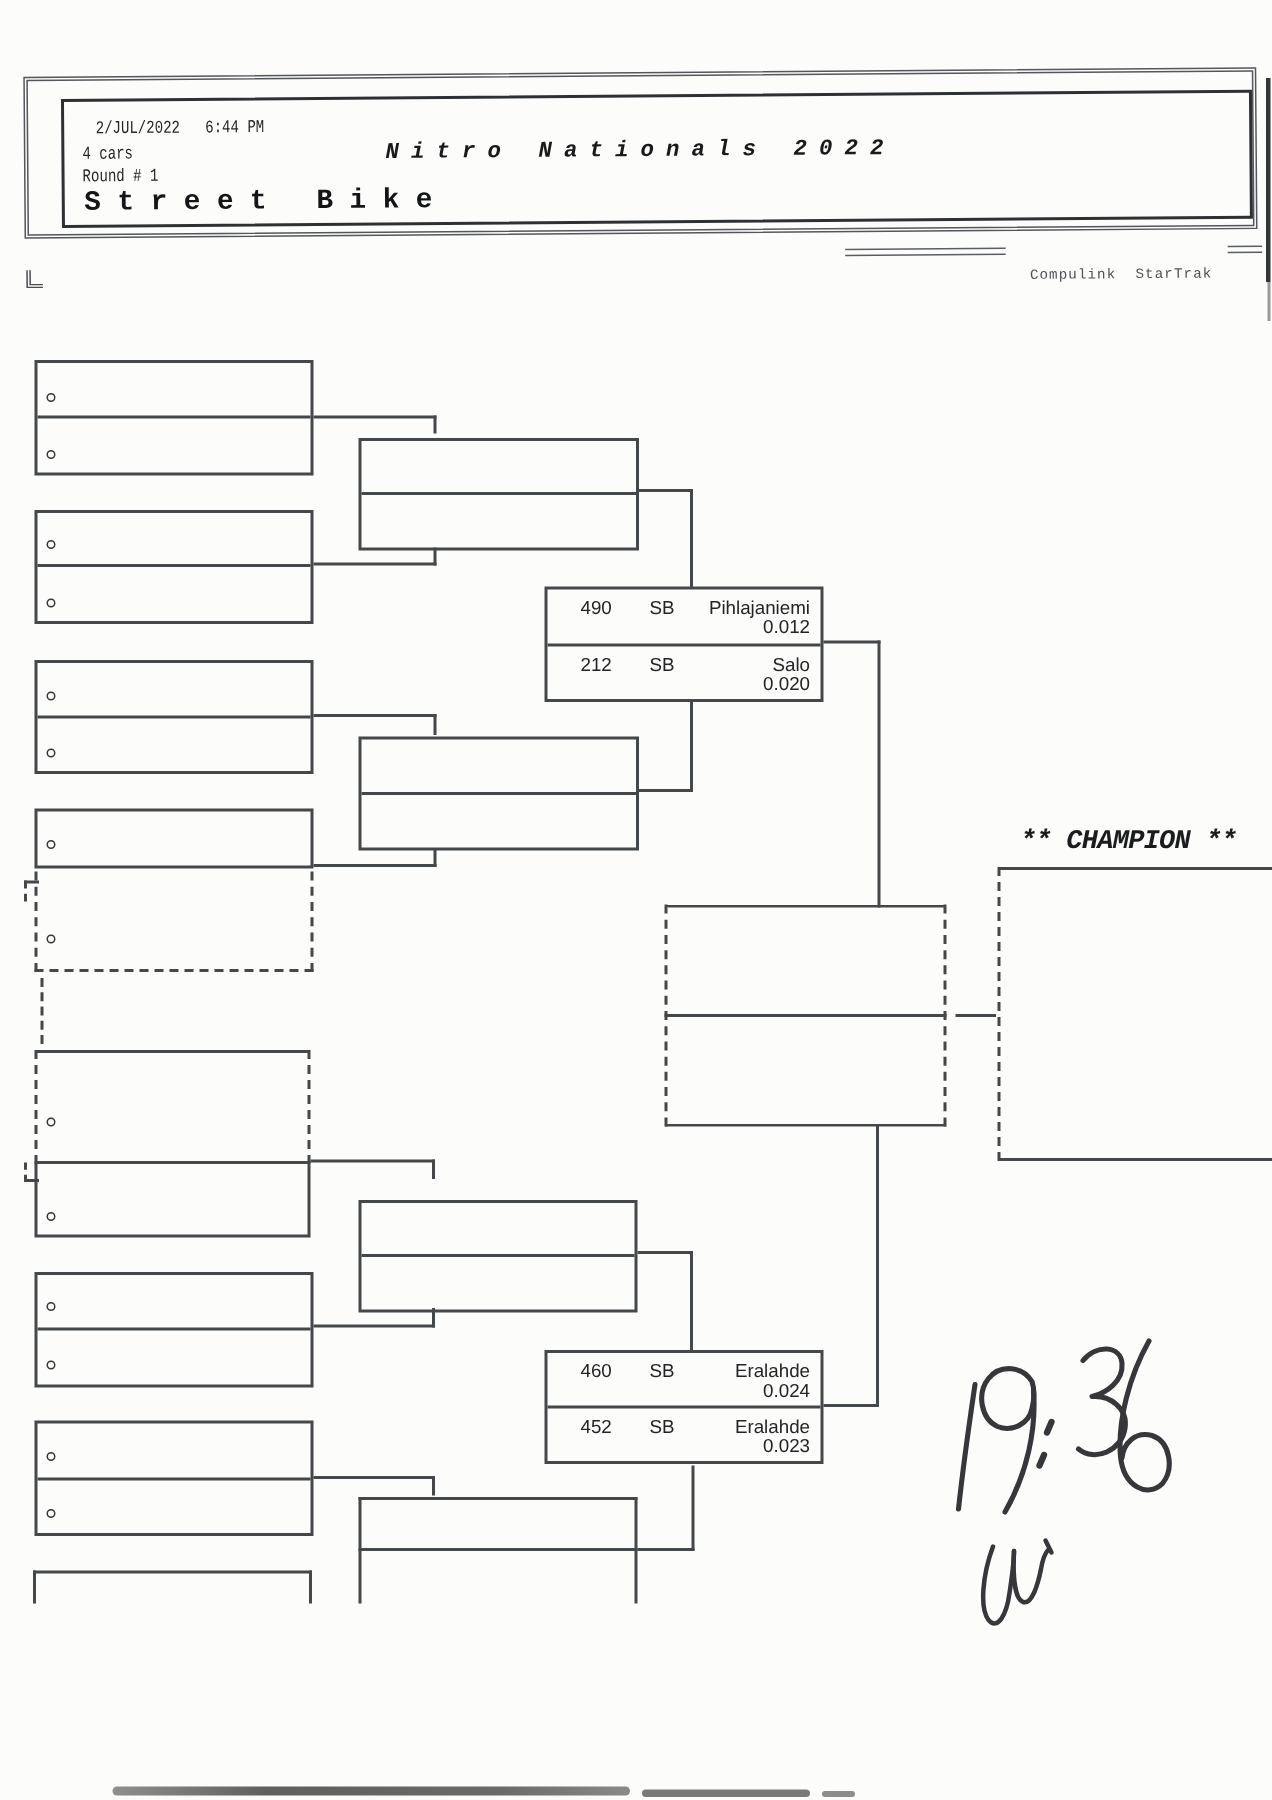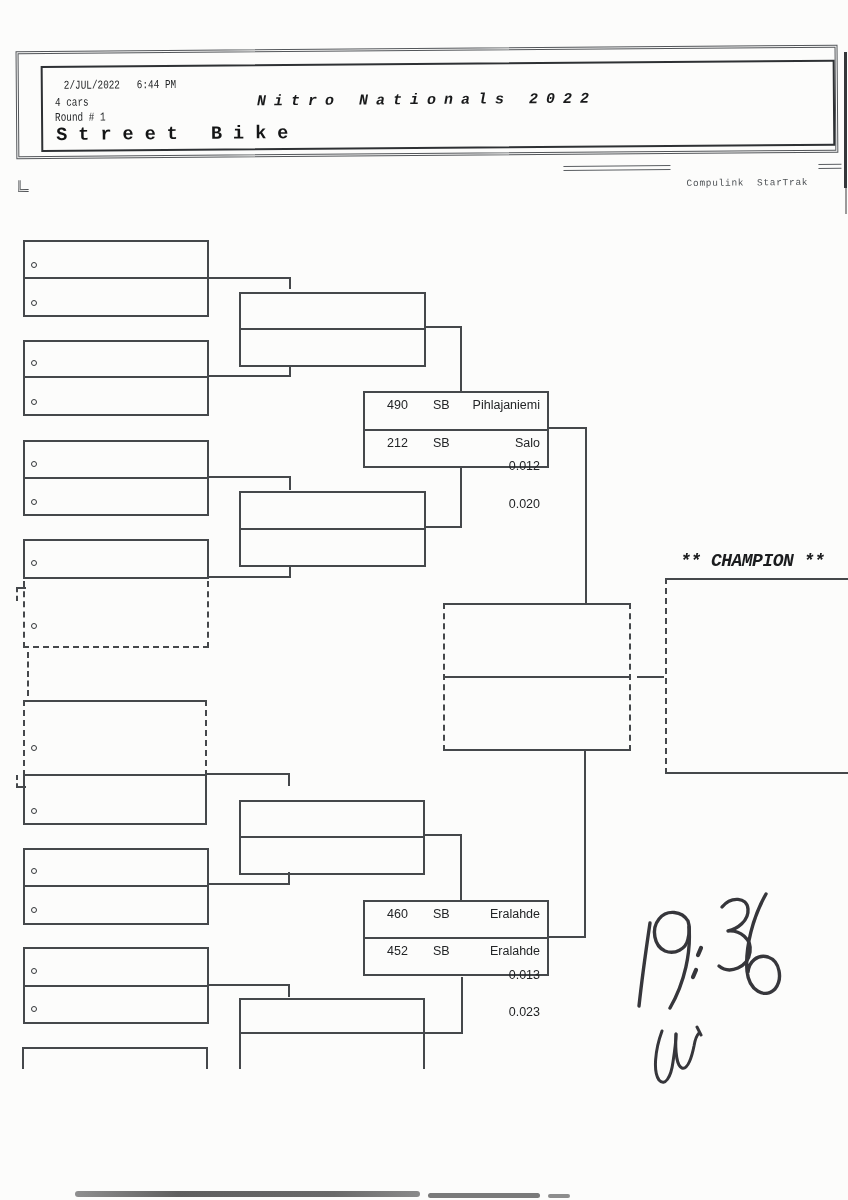--- a/index.html
+++ b/index.html
@@ -27,21 +27,21 @@
   .eventtitle{position:absolute;left:257px;top:92px;font-size:15px;font-weight:bold;font-style:italic;letter-spacing:8px;white-space:pre;color:#191a1b;}
   .cattitle{position:absolute;left:56px;top:122px;font-size:18.5px;font-weight:bold;letter-spacing:11px;white-space:pre;color:#141516;}
   .brand{position:absolute;left:686px;top:166px;font-size:9.5px;letter-spacing:0.7px;color:#4e5256;white-space:pre;margin-top:14px;}
   .dblrule{position:absolute;height:5px;border-top:1.5px solid #5a5e62;border-bottom:1.5px solid #5a5e62;}
   .cornermark{position:absolute;left:17px;top:177px;width:11px;height:12px;border-left:3px double #4a4d50;border-bottom:3px double #4a4d50;}
   
   .slot{position:absolute;left:0;right:0;height:38px;font-family:"Liberation Sans","DejaVu Sans",sans-serif;font-size:12.5px;color:#222426;}
   .slot .n{position:absolute;left:22px;top:5px;}
   .slot .c{position:absolute;left:68px;top:5px;}
   .slot .d{position:absolute;right:7px;top:5px;}
-  .slot .r{position:absolute;right:7px;top:18px;margin-top:48px;}
+  .slot .r{position:absolute;right:7px;top:18px;}
   .champlbl{position:absolute;left:680px;top:551px;font-size:18px;font-weight:bold;font-style:italic;letter-spacing:-0.5px;white-space:pre;color:#1b1c1e;}
   .ink{position:absolute;left:0;top:0;pointer-events:none;}
   .bbar{position:absolute;border-radius:3px;}
 </style>
 </head>
 <body>
 
 <div class="paper">
 
   <div class="hdr">
@@ -156,21 +156,21 @@
       <span class="r">0.020</span>
     </div>
   </div>
 
   <div class="box" style="left:363px;top:900px;width:186px;height:76px;">
     <i class="mid" style="top:35px;"></i>
     <div class="slot" style="top:0;">
       <span class="n">460</span>
       <span class="c">SB</span>
       <span class="d">Eralahde</span>
-      <span class="r">0.013</span>
+      <span class="r">0.024</span>
     </div>
     <div class="slot" style="top:37px;">
       <span class="n">452</span>
       <span class="c">SB</span>
       <span class="d">Eralahde</span>
       <span class="r">0.023</span>
     </div>
   </div>
 
   <i class="hl" style="left:549px;top:427px;width:38px;"></i>

